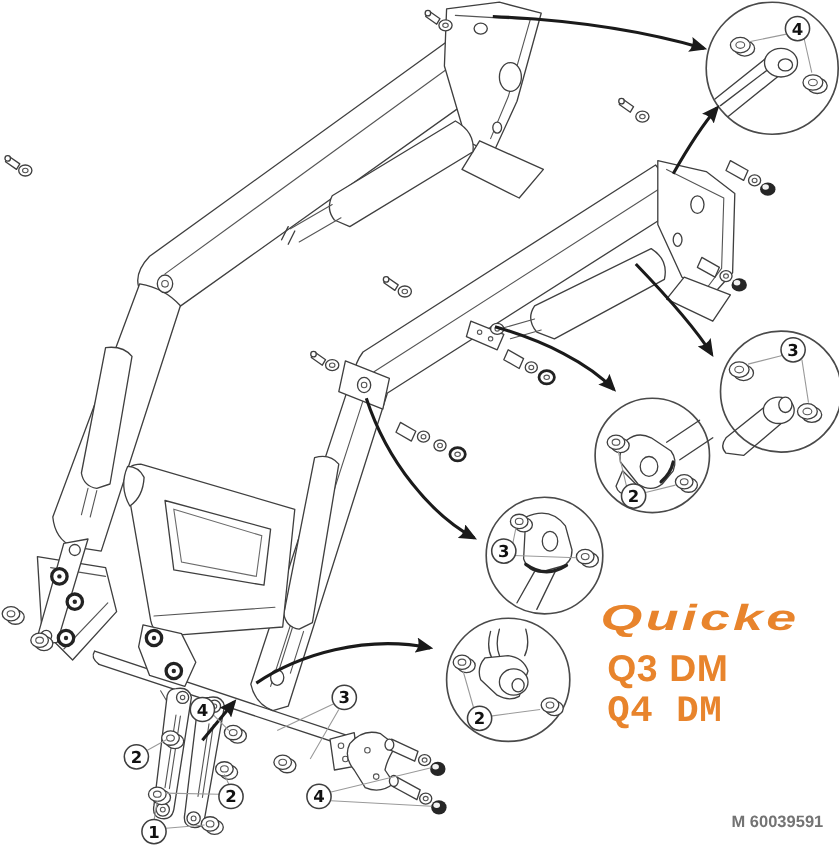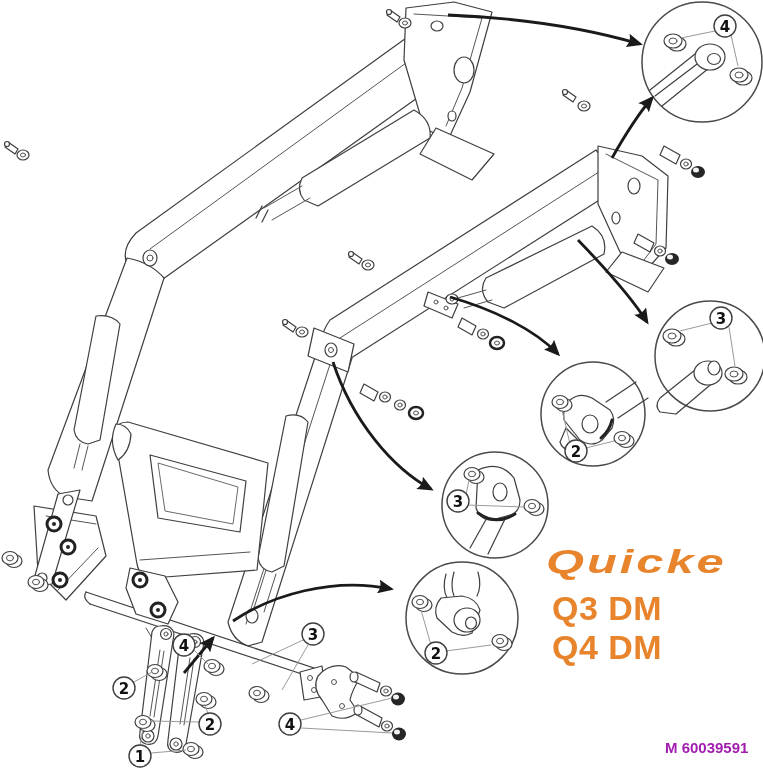--- a/index.html
+++ b/index.html
@@ -15,21 +15,21 @@
   .leader{fill:none;stroke:#9a9a9a;stroke-width:1;}
   .arrow {fill:none;stroke:#1a1a1a;stroke-width:2.8;}
   .callout-circle{fill:#fff;stroke:#3f3f3f;stroke-width:1.4;}
   .detail-circle {fill:#fff;stroke:#4a4a4a;stroke-width:1.5;}
   text.callout{font-family:"DejaVu Sans",sans-serif;font-weight:700;font-size:15px;fill:#111;
                text-anchor:middle;}
   .brand{position:absolute;color:#E8842C;}
   .brand-logo{left:546px;top:543px;font-size:33px;font-style:italic;font-weight:900;
               letter-spacing:2px;transform:scaleX(1.48);transform-origin:left top;white-space:nowrap;}
   .brand-model{left:552px;font-size:34px;font-weight:700;letter-spacing:0.5px;white-space:nowrap;text-align:center;}
-  .doc-number{position:absolute;left:665px;top:739px;font-size:15px;font-weight:600;color:#a21caf;
+  .doc-number{position:absolute;left:665px;top:739px;font-size:15px;font-weight:600;color:#737373;
               white-space:nowrap;}
 </style>
 </head>
 <body>
 
 <div id="stage">
 
 <svg width="763" height="770" viewBox="0 0 763 770">
 
   <g>
@@ -449,15 +449,15 @@
     </g>
     <g>
       <circle class="callout-circle" cx="290" cy="724" r="11"></circle>
       <text class="callout" x="290" y="729.5">4</text>
     </g>
   </g>
 </svg>
 
   <div class="brand brand-logo">Quicke</div>
   <div class="brand brand-model" style="top:589px;">Q3 DM</div>
-  <div class="brand brand-model" style="top:628px;">Q4 DM</div>
+  <div class="brand brand-model" style="top:628px;font-family:Liberation Mono, monospace;">Q4 DM</div>
   <div class="doc-number">M 60039591</div>
 </div>
 
 </body></html>

